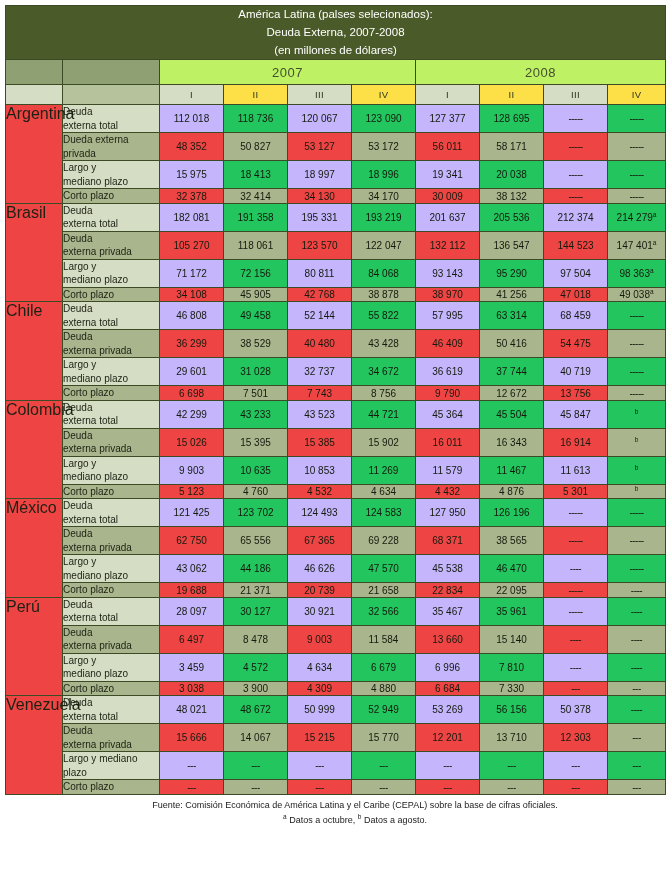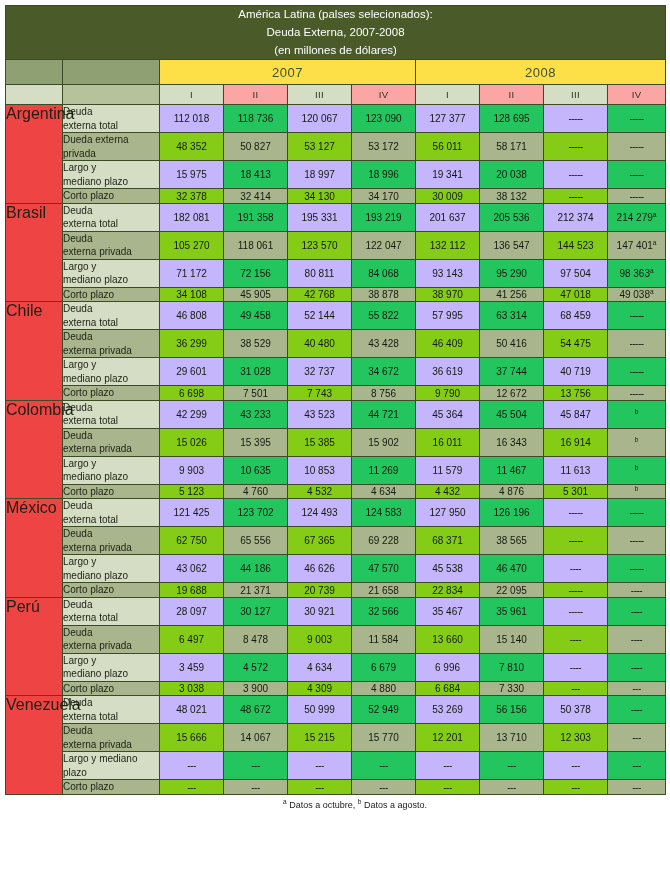--- a/index.html
+++ b/index.html
@@ -37,39 +37,39 @@
     background: #4a5a28;
     color: #ffffff;
     text-align: center;
     padding: 7px 4px 8px 4px;
     line-height: 1.55;
     font-size: 11.5px;
   }
   .title-line { display: block; }
   
   .yr-head {
-    background: #fde047;
+    background: #bef264;
     color: #444f2e;
     text-align: center;
     font-size: 13px;
     height: 24px;
     letter-spacing: .5px;
   }
   .corner-a { background: #8fa072; }
   .corner-b { background: #8fa072; }
   
   .q-head {
     text-align: center;
     font-size: 9.5px;
     color: #2c3320;
     height: 19px;
     letter-spacing: .3px;
   }
   .q-light { background: #d6ddc5; }
-  .q-dark  { background: #fca5a5; }
+  .q-dark  { background: #fde047; }
   .corner-c { background: #d6ddc5; }
   .corner-d { background: #b6c29c; }
   
   td.country {
     background: #ef4444;
     color: #1c2113;
     font-size: 16px;
     vertical-align: top;
     padding: 7px 0 0 6px;
   }
@@ -90,21 +90,21 @@
   td.val sup {
     font-size: 6.5px;
     vertical-align: super;
     line-height: 0;
   }
   
   tr.light td.metric { background: #d6ddc5; }
   tr.dark  td.metric { background: #a9b68d; }
   tr.light td.v-odd  { background: #c4b5fd; }
   tr.light td.v-even { background: #22c55e; }
-  tr.dark  td.v-odd  { background: #84cc16; }
+  tr.dark  td.v-odd  { background: #ef4444; }
   tr.dark  td.v-even { background: #a9b68d; }
   .dash { letter-spacing: -0.5px; }
   
   .footer {
     margin-top: 3px;
     font-size: 9px;
     color: #1b1b1b;
     text-align: center;
     line-height: 1.7;
     padding-left: 40px;
@@ -469,15 +469,16 @@
           <td class="val v-even"><span class="dash">---</span></td>
           <td class="val v-odd"><span class="dash">---</span></td>
           <td class="val v-even"><span class="dash">---</span></td>
           <td class="val v-odd"><span class="dash">---</span></td>
           <td class="val v-even"><span class="dash">---</span></td>
         </tr>
       </tbody>
   </table>
 
   <div class="footer">
+    <div>Fuente: Comisión Económica de América Latina y el Caribe (CEPAL) sobre la base de cifras oficiales.</div>
     <div><sup>a</sup><span> Datos a octubre, </span><sup>b</sup><span> Datos a agosto.</span></div>
   </div>
 </div>
 
 </body></html>

